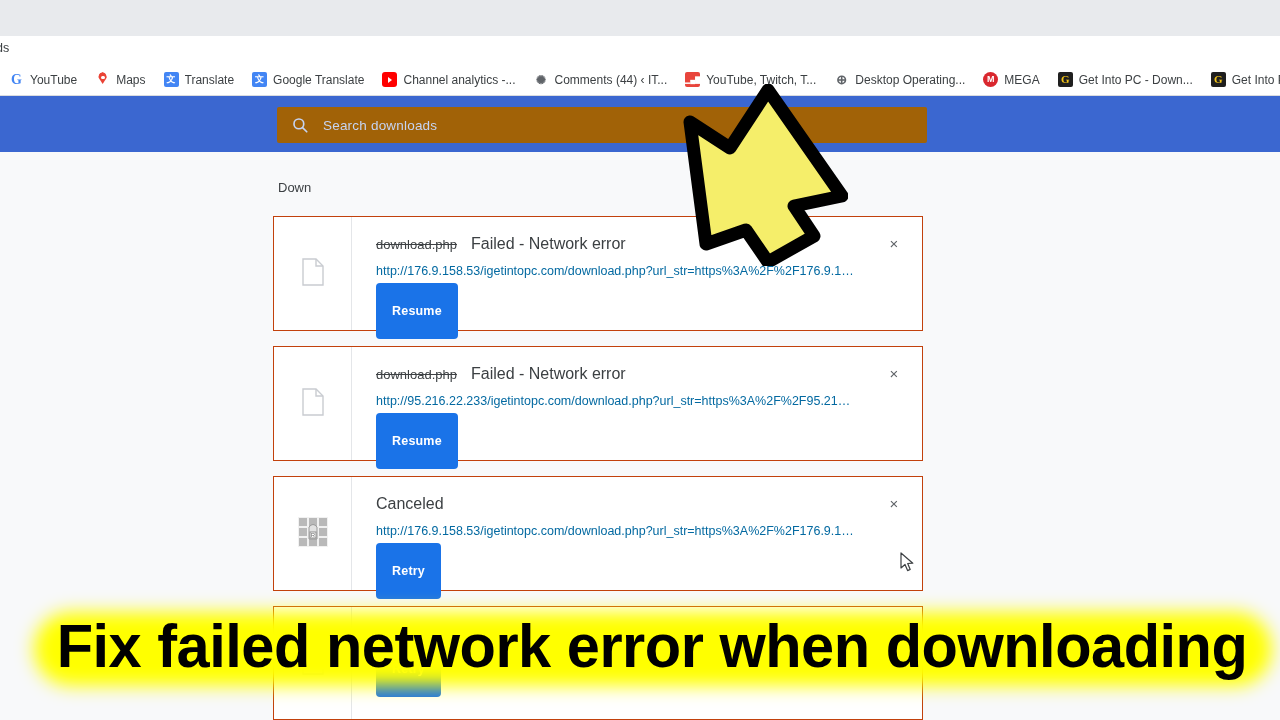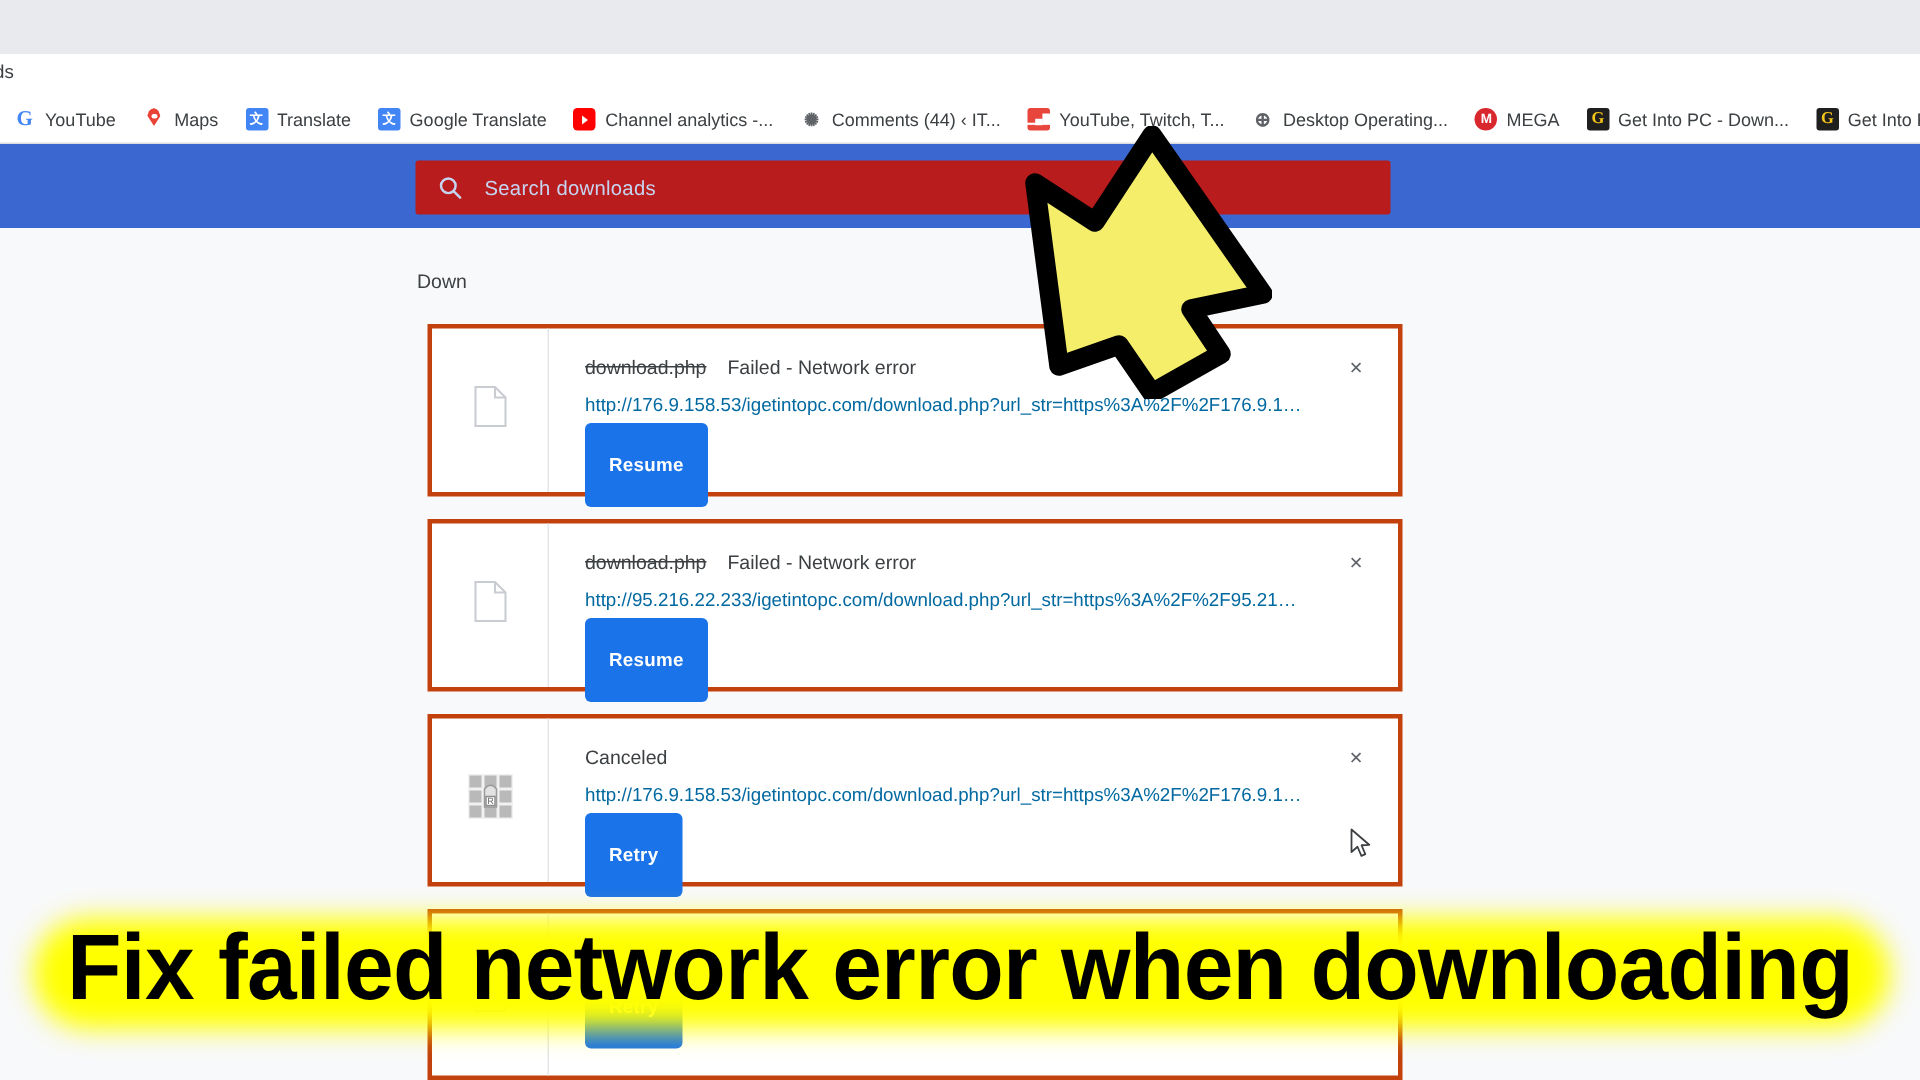--- a/index.html
+++ b/index.html
@@ -62,52 +62,52 @@
   .ico-mega { background:#d9272e; border-radius:50%; font-size:9px; }
   .ico-gip { background:#1f1f1f; color:#f5c518; font-size:11px; border-radius:2px; font-family:"Liberation Serif",serif;}
 
   
   .dl-header {
     position:absolute; left:0; top:96px; width:1280px; height:56px;
     background:#3b67d0;
   }
   .search-field {
     position:absolute; left:277px; top:107px; width:650px; height:36px;
-    background:#b91c1c; border-radius:2px;
+    background:#a16207; border-radius:2px;
     display:flex; align-items:center; padding-left:14px; gap:14px;
   }
   .search-ico { width:18px;height:18px; flex:0 0 auto; }
   .search-ph { font-size:13.5px; color:#c6d4f2; letter-spacing:.2px; }
 
   
   .dl-body {
     position:absolute; left:0; top:152px; width:1280px; height:568px;
     background:#f8f9fa;
   }
   .today-label {
     position:absolute; left:278px; top:180px;
     font-size:13px; color:#3c4043;
   }
 
   .card {
-    position:absolute; left:285px; width:650px;
-    background:#ffffff; border:3px solid #c2410c;
+    position:absolute; left:273px; width:650px;
+    background:#ffffff; border:1px solid #c2410c;
     display:flex;
   }
   .card-icon-col {
     width:78px; flex:0 0 78px; border-right:1px solid #e4e6e9;
     display:flex; align-items:center; justify-content:center;
   }
   .card-main { flex:1 1 auto; position:relative; padding:18px 0 0 24px; }
   .row-title { display:flex; align-items:baseline; gap:14px; }
   .fname {
     font-size:13px; color:#3c4043; text-decoration:line-through;
     font-weight:400;
   }
-  .fstatus { font-size:13px; color:#3c4043; }
+  .fstatus { font-size:16px; color:#3c4043; }
   .furl {
     margin-top:11px; font-size:12.5px; color:#0369a1;
     white-space:nowrap; overflow:hidden; text-overflow:ellipsis;
     width:480px;
   }
   .action-btn {
     margin-top:5px; display:inline-block;
     background:#1a73e8; color:#ffffff;
     font-size:12.5px; font-weight:bold;
     border:none; border-radius:4px;
@@ -128,21 +128,21 @@
   .arrow-overlay {
     position:absolute; left:598px; top:84px;
     width:250px; height:182px; pointer-events:none;
   }
 
   
   .cursor { position:absolute; left:900px; top:552px; width:16px; height:22px; }
 
   
   .caption-band {
-    position:absolute; left:0; top:604px; width:1036px; height:92px;
+    position:absolute; left:12px; top:604px; width:1036px; height:92px;
     pointer-events:none;
   }
   .caption-glow {
     position:absolute; left:22px; top:8px; width:1238px; height:74px;
     background:#ffff00; border-radius:42px;
     filter: blur(9px);
   }
   .caption-text {
     position:absolute; left:0; top:6px; width:1280px; text-align:center;
     font-family:"Liberation Sans Narrow","Liberation Sans",sans-serif;

